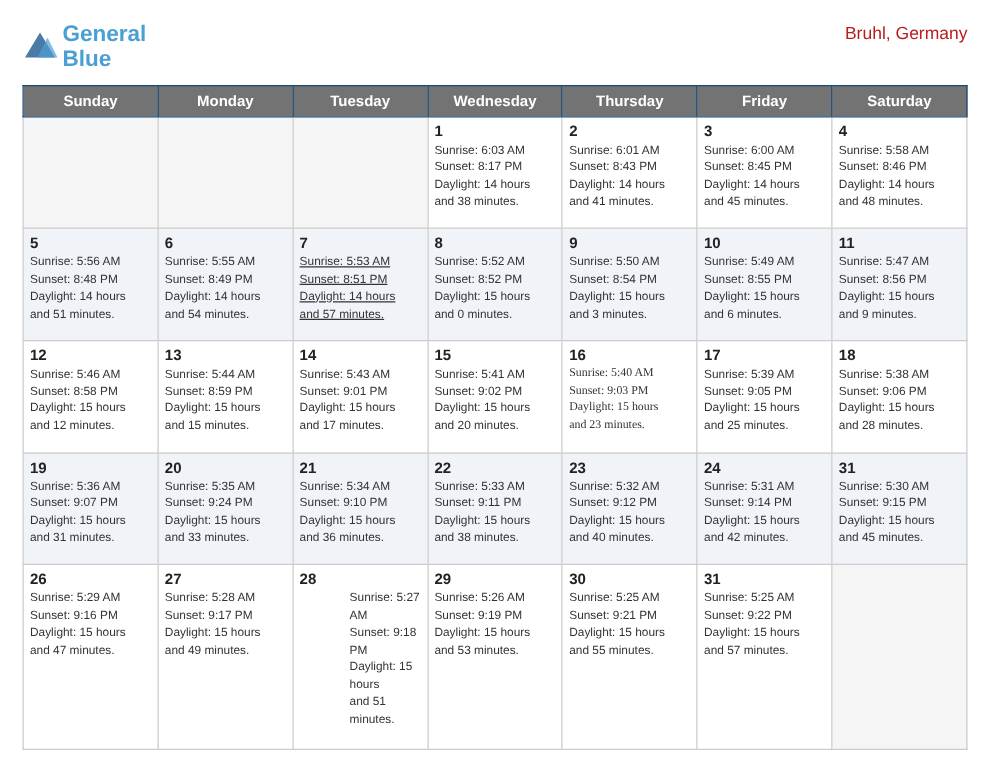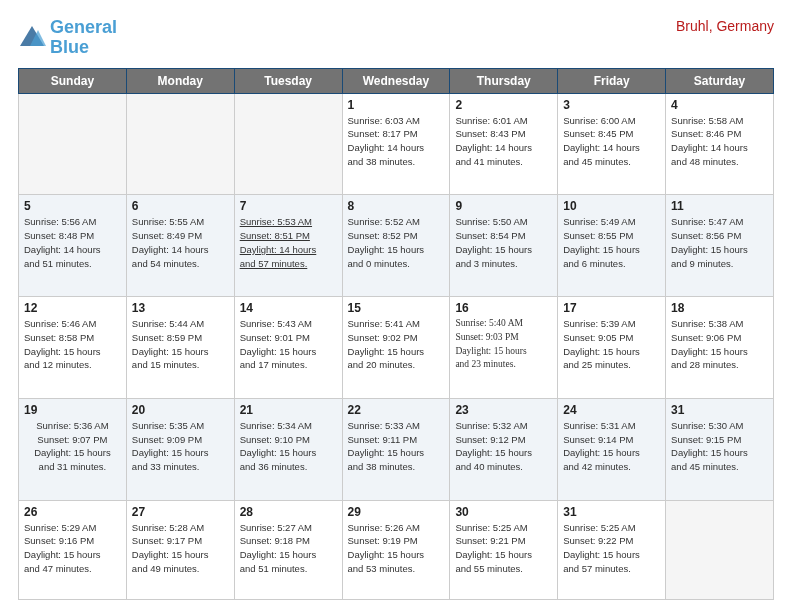--- a/index.html
+++ b/index.html
@@ -265,29 +265,29 @@
             <div class="day-number">18</div>
             <div class="day-info" style="white-space: pre-line;">Sunrise: 5:38 AM
 Sunset: 9:06 PM
 Daylight: 15 hours
 and 28 minutes.</div>
           </td>
         </tr>
         <tr class="alt-row">
           <td>
             <div class="day-number">19</div>
-            <div class="day-info" style="white-space: pre-line; text-align: center;">Sunrise: 5:36 AM
+            <div class="day-info" style="white-space: pre-line;">Sunrise: 5:36 AM
 Sunset: 9:07 PM
 Daylight: 15 hours
 and 31 minutes.</div>
           </td>
           <td>
             <div class="day-number">20</div>
             <div class="day-info" style="white-space: pre-line;">Sunrise: 5:35 AM
-Sunset: 9:09 PM
+Sunset: 9:24 PM
 Daylight: 15 hours
 and 33 minutes.</div>
           </td>
           <td>
             <div class="day-number">21</div>
             <div class="day-info" style="white-space: pre-line;">Sunrise: 5:34 AM
 Sunset: 9:10 PM
 Daylight: 15 hours
 and 36 minutes.</div>
           </td>
@@ -330,21 +330,21 @@
           </td>
           <td class="last-row">
             <div class="day-number">27</div>
             <div class="day-info" style="white-space: pre-line;">Sunrise: 5:28 AM
 Sunset: 9:17 PM
 Daylight: 15 hours
 and 49 minutes.</div>
           </td>
           <td class="last-row">
             <div class="day-number">28</div>
-            <div class="day-info" style="white-space: pre-line;">Sunrise: 5:27 AM
+            <div class="day-info" style="white-space: pre-line; margin-left: 40px;">Sunrise: 5:27 AM
 Sunset: 9:18 PM
 Daylight: 15 hours
 and 51 minutes.</div>
           </td>
           <td class="last-row">
             <div class="day-number">29</div>
             <div class="day-info" style="white-space: pre-line;">Sunrise: 5:26 AM
 Sunset: 9:19 PM
 Daylight: 15 hours
 and 53 minutes.</div>

